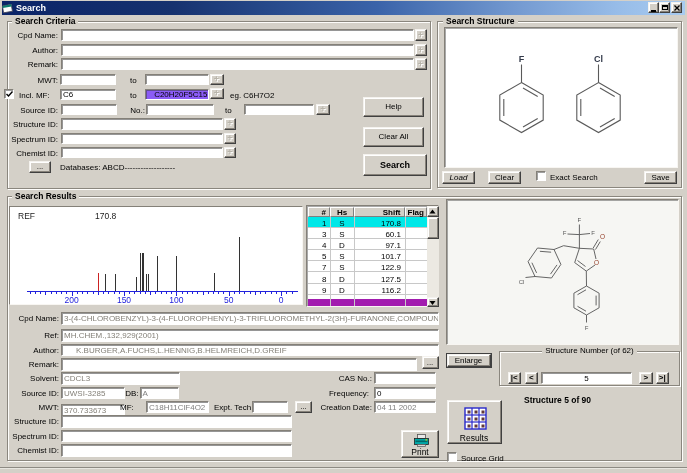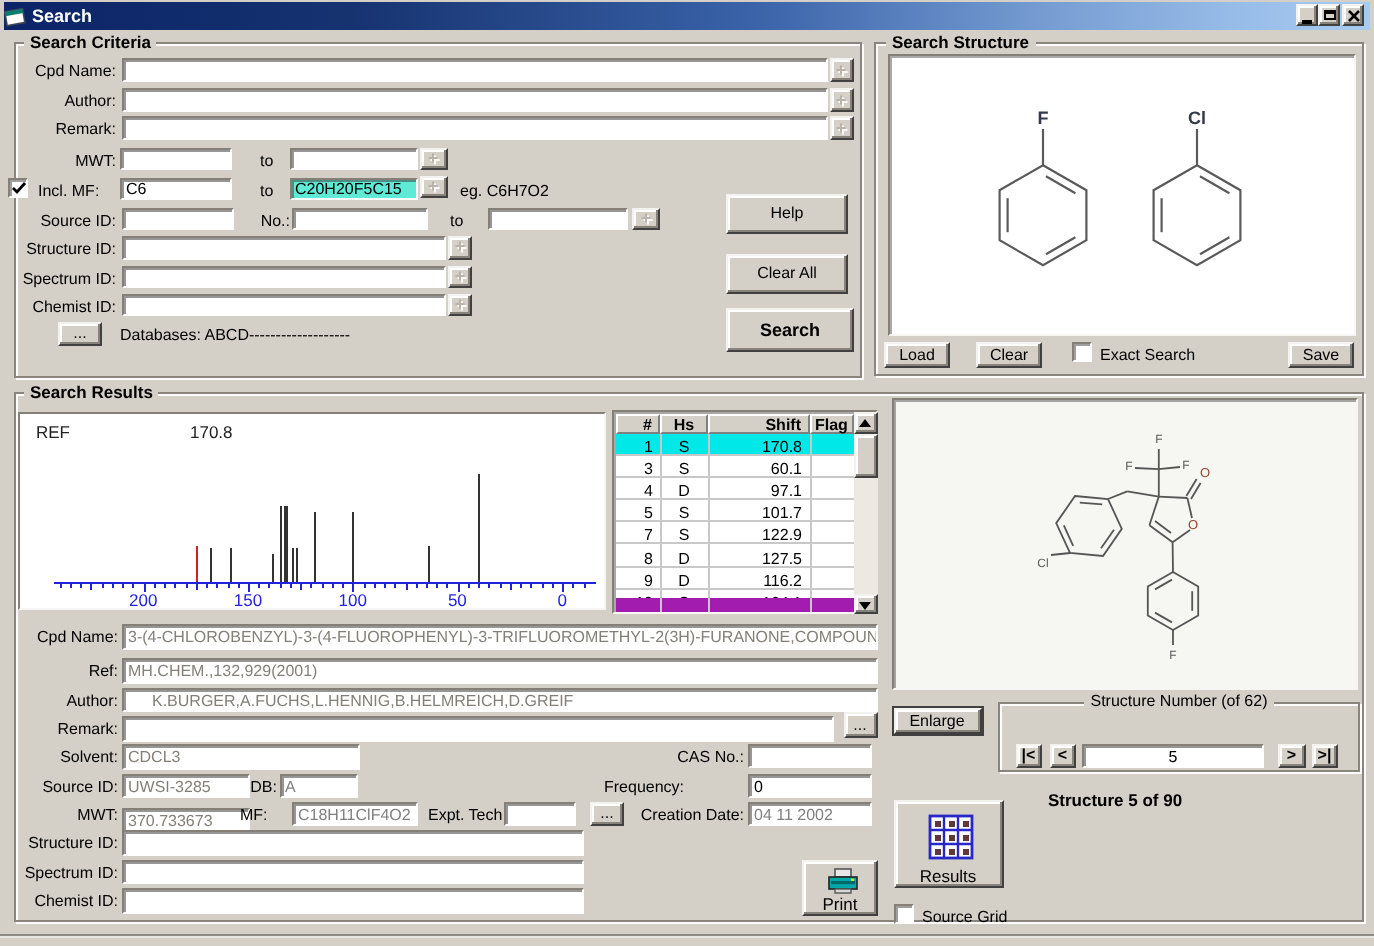--- a/index.html
+++ b/index.html
@@ -48,21 +48,21 @@
 <div class="tb" style="left:144.5px;top:74px;width:64px;height:11px;background:#fff;font-size:8px;color:#808080;padding-left:2px;text-align:left;line-height:10px"></div>
 <div class="btn plus" style="left:209.5px;top:73.5px;width:14px;height:11px;line-height:9px">+</div>
 <div class="cb" style="left:4px;top:89px">
     <svg width="9" height="9" style="position:absolute;left:0px;top:0px">
       <path d="M1.5 4 L3.5 6 L7.5 1.5" stroke="#000" stroke-width="1.4" fill="none"></path>
     </svg>
   </div>
 <div style="position:absolute;left:19px;top:91px;font-size:8px;color:#000;white-space:nowrap;">Incl. MF:</div>
 <div class="tb" style="left:60px;top:88.5px;width:56px;height:11px;background:#fff;font-size:8px;color:#000;padding-left:2px;text-align:left;line-height:10px">C6</div>
 <div style="position:absolute;left:130px;top:91px;font-size:8px;color:#000;white-space:nowrap;">to</div>
-<div class="tb" style="left:144.5px;top:88.5px;width:64px;height:11px;background:#5eead4;font-size:8px;color:#000;padding-left:2px;text-align:left;line-height:10px">C20H20F5C15</div>
+<div class="tb" style="left:144.5px;top:88.5px;width:64px;height:11px;background:#8b5cf6;font-size:8px;color:#000;padding-left:2px;text-align:right;line-height:10px">C20H20F5C15</div>
 <div class="btn plus" style="left:209.5px;top:88px;width:14px;height:11px;line-height:9px">+</div>
 <div style="position:absolute;left:230px;top:91px;font-size:8px;color:#000;white-space:nowrap;">eg. C6H7O2</div>
 <div style="position:absolute;left:-12px;top:106px;width:70px;text-align:right;font-size:8px;color:#000">Source ID:</div>
 <div class="tb" style="left:61px;top:104px;width:56px;height:11px;background:#fff;font-size:8px;color:#808080;padding-left:2px;text-align:left;line-height:10px"></div>
 <div style="position:absolute;left:115px;top:106px;width:30px;text-align:right;font-size:8px;color:#000">No.:</div>
 <div class="tb" style="left:146px;top:104px;width:68px;height:11px;background:#fff;font-size:8px;color:#808080;padding-left:2px;text-align:left;line-height:10px"></div>
 <div style="position:absolute;left:225px;top:106px;font-size:8px;color:#000;white-space:nowrap;">to</div>
 <div class="tb" style="left:244px;top:104px;width:70px;height:11px;background:#fff;font-size:8px;color:#808080;padding-left:2px;text-align:left;line-height:10px"></div>
 <div class="btn plus" style="left:316px;top:103.5px;width:14px;height:11px;line-height:9px">+</div>
 <div style="position:absolute;left:-12px;top:120.3px;width:70px;text-align:right;font-size:8px;color:#000">Structure ID:</div>
@@ -91,21 +91,21 @@
       <line x1="76.5" y1="36.5" x2="76.5" y2="54.6"></line>
       <path d="M153.5 54.6 L175.2 67.1 L175.2 92.1 L153.5 104.6 L131.8 92.1 L131.8 67.1 Z" fill="none"></path>
       <line x1="155.0" y1="60.1" x2="169.7" y2="68.6"></line>
       <line x1="169.7" y1="90.6" x2="155.0" y2="99.1"></line>
       <line x1="135.8" y1="88.1" x2="135.8" y2="71.1"></line>
       <line x1="153.5" y1="36.5" x2="153.5" y2="54.6"></line>
     </g>
     <text x="76.5" y="34" text-anchor="middle" font-family="Liberation Sans" font-size="9" font-weight="bold" fill="#333a4a">F</text>
     <text x="153.5" y="34" text-anchor="middle" font-family="Liberation Sans" font-size="9" font-weight="bold" fill="#333a4a">Cl</text>
   </svg>
-<div class="btn" style="left:442px;top:171px;width:33px;height:13px;font-size:8px;line-height:11px;">Load</div>
+<div class="btn" style="left:442px;top:171px;width:33px;height:13px;font-size:8px;line-height:11px;font-style:italic;">Load</div>
 <div class="btn" style="left:488px;top:171px;width:33px;height:13px;font-size:8px;line-height:11px;">Clear</div>
 <div class="cb" style="left:536px;top:171px"></div>
 <div style="position:absolute;left:550px;top:173px;font-size:8px;color:#000;white-space:nowrap;">Exact Search</div>
 <div class="btn" style="left:644px;top:171px;width:33px;height:13px;font-size:8px;line-height:11px;">Save</div>
 <div class="gb" style="left:7px;top:196px;width:675px;height:265px"></div>
 <div style="position:absolute;left:12px;top:191px;background:#d4d0c8;padding:0 3px;font-weight:bold;font-size:8.5px;white-space:nowrap">Search Results</div>
 <div class="sunk" style="left:9px;top:206px;width:294px;height:99px;background:#fff"></div>
 <svg width="292" height="97" style="position:absolute;left:10px;top:207px">
     <rect width="292" height="97" fill="#ffffff"></rect>
     <g stroke="#2222dd" stroke-width="1">
@@ -313,21 +313,21 @@
 <div class="btn" style="left:421.5px;top:356px;width:17px;height:13px;font-size:8px;line-height:11px;">...</div>
 <div style="position:absolute;left:114.5px;top:388.5px;width:24px;text-align:right;font-size:8px;color:#000">DB:</div>
 <div class="tb" style="left:139.5px;top:386.5px;width:39px;height:12px;background:#fff;font-size:8px;color:#808080;padding-left:2px;text-align:left;line-height:11px">A</div>
 <div style="position:absolute;left:120px;top:402.5px;width:24px;text-align:left;font-size:8px;color:#000">MF:</div>
 <div class="tb" style="left:146px;top:400.5px;width:63px;height:12px;background:#fff;font-size:8px;color:#808080;padding-left:2px;text-align:left;line-height:11px">C18H11ClF4O2</div>
 <div style="position:absolute;left:214px;top:402.5px;font-size:8px;color:#000;white-space:nowrap;">Expt. Tech.</div>
 <div class="tb" style="left:252px;top:400.5px;width:36px;height:12px;background:#fff;font-size:8px;color:#808080;padding-left:2px;text-align:left;line-height:11px"></div>
 <div class="btn" style="left:295px;top:400.5px;width:17px;height:12.5px;font-size:8px;line-height:10.5px;">...</div>
 <div style="position:absolute;left:302px;top:374px;width:70px;text-align:right;font-size:8px;color:#000">CAS No.:</div>
 <div class="tb" style="left:374px;top:372px;width:62px;height:12px;background:#fff;font-size:8px;color:#808080;padding-left:2px;text-align:left;line-height:11px"></div>
-<div style="position:absolute;left:302px;top:388.5px;width:70px;text-align:left;font-size:8px;color:#000">Frequency:</div>
+<div style="position:absolute;left:314px;top:388.5px;width:70px;text-align:center;font-size:8px;color:#000">Frequency:</div>
 <div class="tb" style="left:374px;top:386.5px;width:62px;height:12px;background:#fff;font-size:8px;color:#000;padding-left:2px;text-align:left;line-height:11px">0</div>
 <div style="position:absolute;left:302px;top:402.5px;width:70px;text-align:right;font-size:8px;color:#000">Creation Date:</div>
 <div class="tb" style="left:374px;top:400.5px;width:62px;height:12px;background:#fff;font-size:8px;color:#808080;padding-left:2px;text-align:left;line-height:11px">04 11 2002</div>
 <div class="btn" style="left:446.5px;top:354px;width:44px;height:13px;font-size:8px;line-height:11px;outline:1px solid #404040;outline-offset:0px">Enlarge</div>
 <div class="gb" style="left:499px;top:351px;width:181px;height:35px"></div>
 <div style="position:absolute;left:528px;top:346px;background:#d4d0c8;padding:0 3px;font-weight:bold;font-size:8.5px;white-space:nowrap"></div>
 <div style="position:absolute;left:499px;top:346px;width:181px;text-align:center;font-size:8px"><span style="background:#d4d0c8;padding:0 3px">Structure Number (of 62)</span></div>
 <div class="btn" style="left:507.5px;top:372px;width:13.5px;height:12px;font-size:8px;line-height:10px;"><span style="font-weight:bold;font-size:8px">|&lt;</span></div>
 <div class="btn" style="left:524.5px;top:372px;width:13.5px;height:12px;font-size:8px;line-height:10px;"><span style="font-weight:bold;font-size:8px">&lt;</span></div>
 <div class="tb" style="left:541px;top:372px;width:91px;height:12px;background:#fff;font-size:8px;color:#000;padding-left:0px;text-align:center;line-height:11px">5</div>

